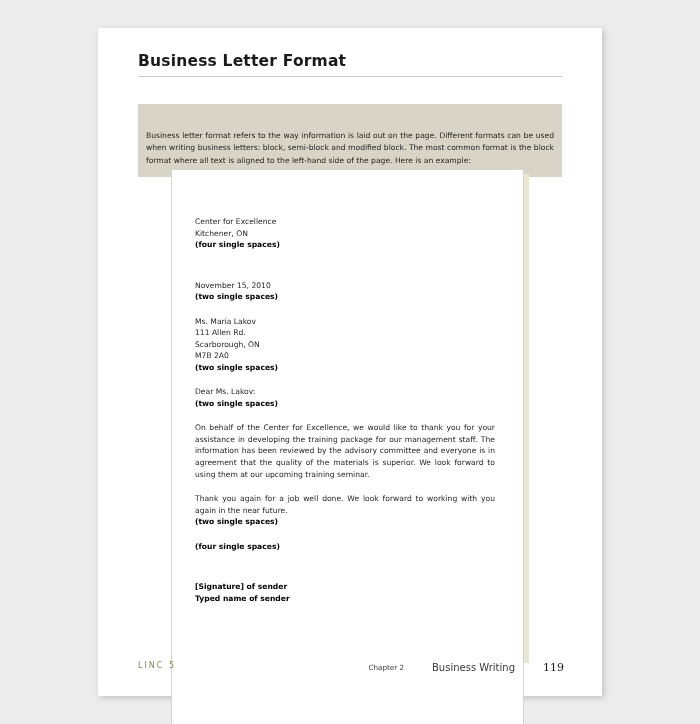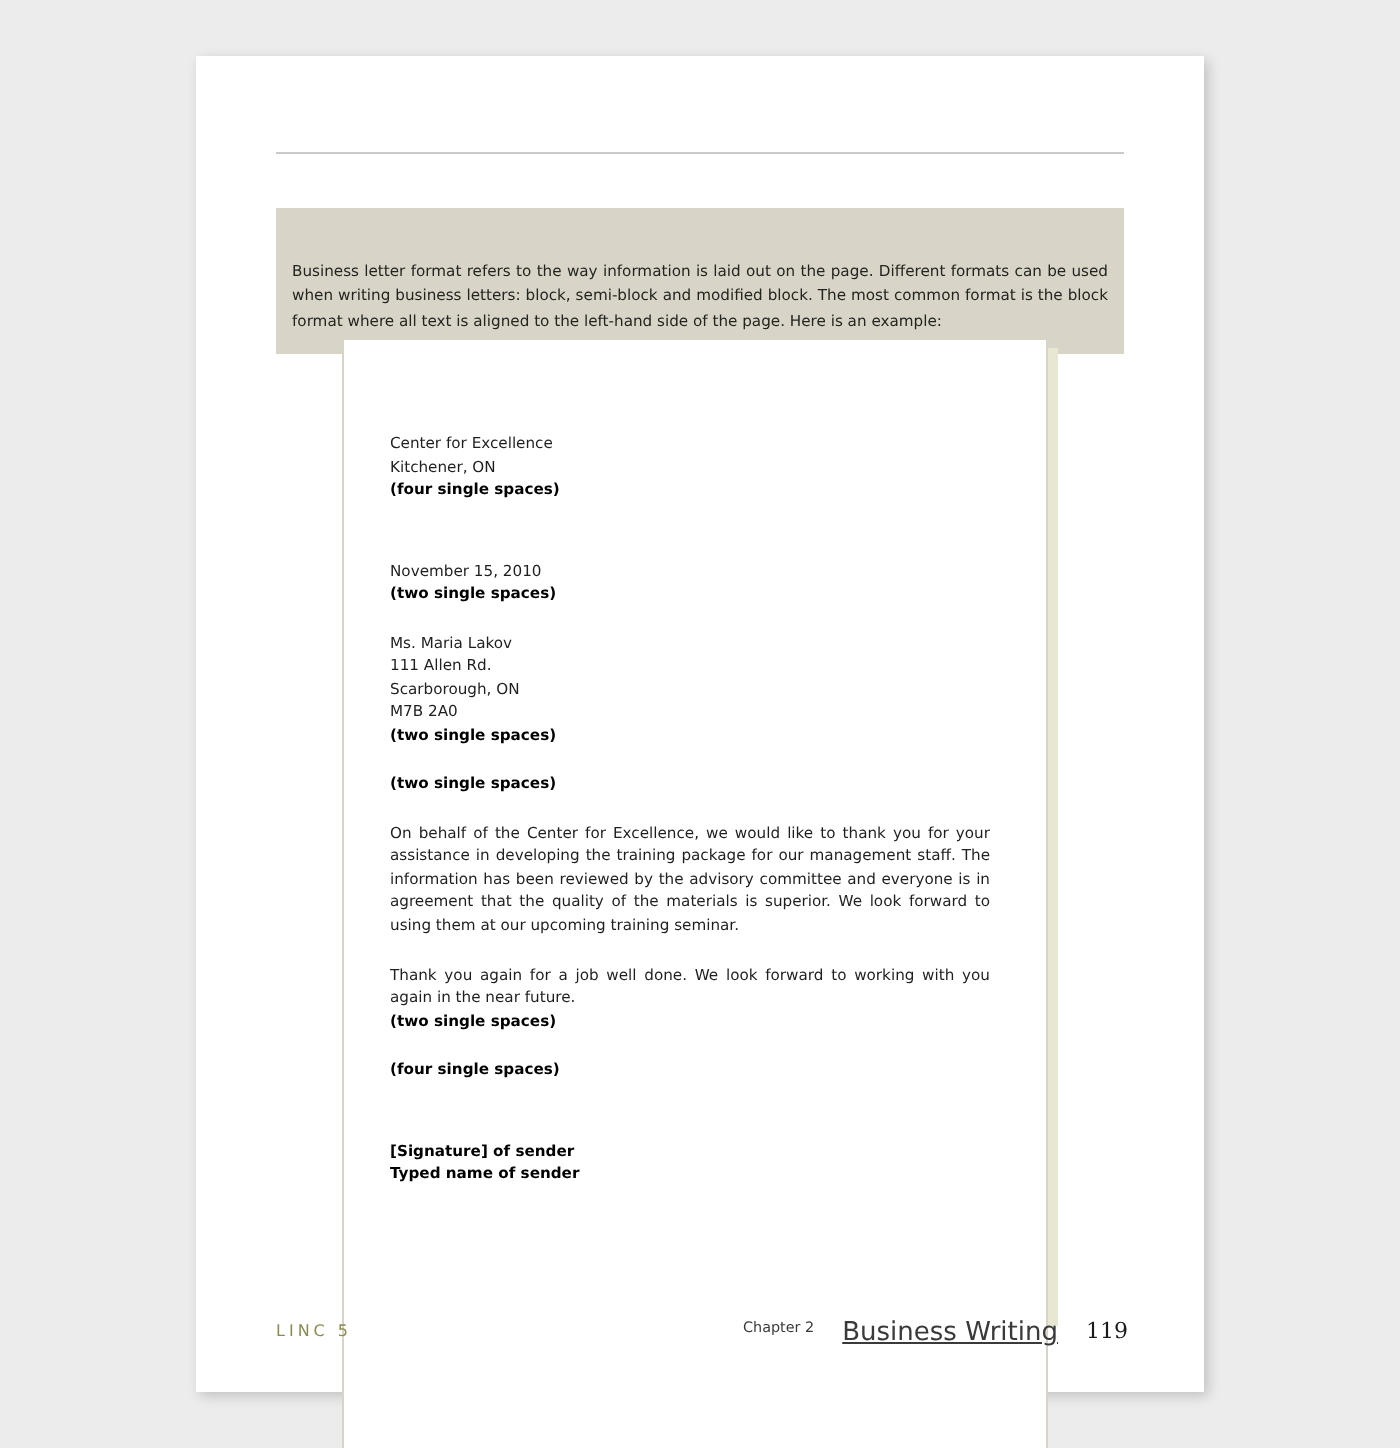--- a/index.html
+++ b/index.html
@@ -105,44 +105,44 @@
     font-size: 8px;
     color: #8a8a52;
     letter-spacing: 2px;
     font-family: "DejaVu Sans", sans-serif;
   }
   .footer-right {
     position: absolute;
     right: 38px;
     bottom: 22px;
     display: flex;
-    align-items: flex-start;
-    gap: 14px;
+    align-items: center;
+    gap: 28px;
     font-family: "DejaVu Sans", sans-serif;
   }
   .footer-chapter {
     font-size: 7.2px;
     color: #3a3a3a;
   }
   .footer-section {
-    font-size: 13px;
+    font-size: 10px;
     color: #3a3a3a;
-    text-decoration: underline;
   }
   .footer-pageno {
     font-size: 11px;
     color: #1a1a1a;
     font-family: "DejaVu Serif", serif;
   }
 </style>
 </head>
 <body>
 
 <div class="page">
 
+  <div class="page-title">Business Letter Format</div>
   <div class="title-rule"></div>
 
   <div class="intro-box">
     <p>Business letter format refers to the way information is laid out on the page. Different formats can be used when writing business letters: block, semi-block and modified block. The most common format is the block format where all text is aligned to the left-hand side of the page. Here is an example:</p>
   </div>
 
   <div class="letter-shadow"></div>
   <div class="letter">
     <div class="letter-body">
 
@@ -165,20 +165,21 @@
         <span class="line">Ms. Maria Lakov</span>
         <span class="line">111 Allen Rd.</span>
         <span class="line">Scarborough, ON</span>
         <span class="line">M7B 2A0</span>
         <span class="line spacer-note">(two single spaces)</span>
       </div>
 
       <div class="gap-md"></div>
 
       <div class="blk">
+        <span class="line">Dear Ms. Lakov:</span>
         <span class="line spacer-note">(two single spaces)</span>
       </div>
 
       <div class="gap-md"></div>
 
       <div class="para">On behalf of the Center for Excellence, we would like to thank you for your assistance in developing the training package for our management staff. The information has been reviewed by the advisory committee and everyone is in agreement that the quality of the materials is superior. We look forward to using them at our upcoming training seminar.</div>
 
       <div class="gap-md"></div>
 
       <div class="para">Thank you again for a job well done. We look forward to working with you again in the near future.</div>

